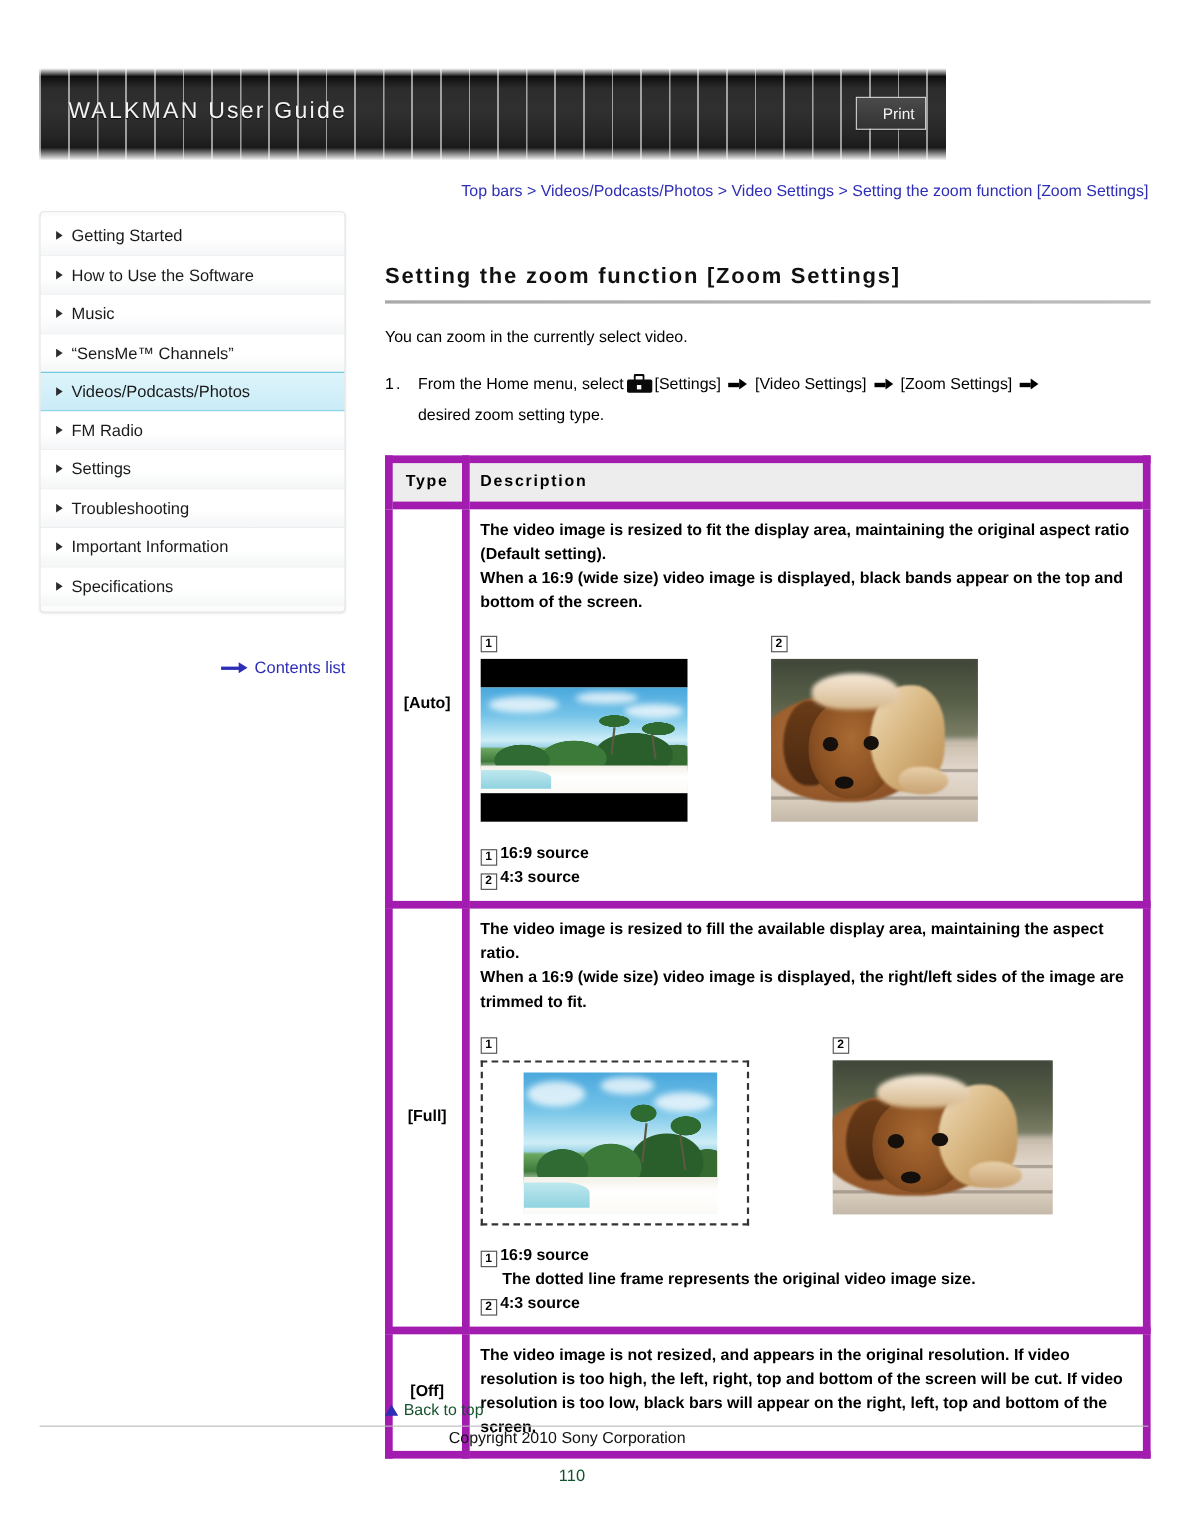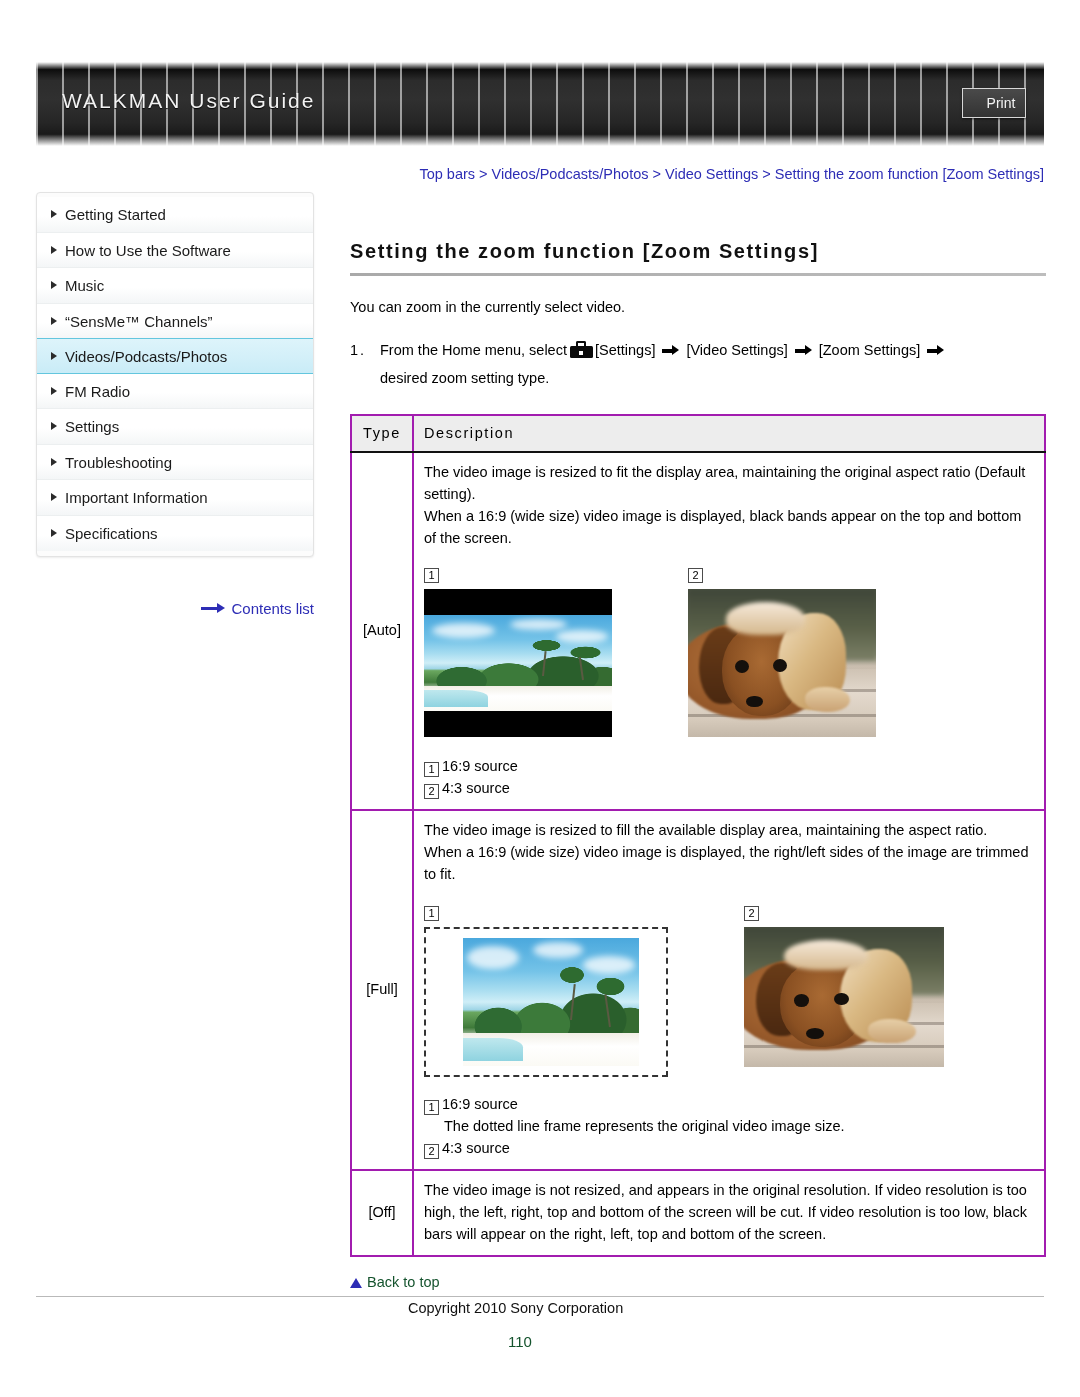--- a/index.html
+++ b/index.html
@@ -12,21 +12,21 @@
     font-family: "Liberation Sans", sans-serif;
     color: #000;
     position: relative;
     overflow: hidden;
   }
 
   
   .header {
     position: absolute;
     left: 36px; top: 62px;
-    width: 1008px; height: 84px;
+    width: 824px; height: 84px;
     background:
       repeating-linear-gradient(to right,
         rgba(255,255,255,0.55) 0px, rgba(255,255,255,0.55) 1.5px,
         rgba(255,255,255,0.00) 1.6px, rgba(255,255,255,0.00) 26px),
       linear-gradient(to bottom,
         #ffffff 0%, #0d0d0d 9%, #2c2c2c 22%, #303030 45%,
         #262626 72%, #1a1a1a 86%, #ffffff 100%);
     overflow: hidden;
   }
   .header-title {
@@ -232,26 +232,26 @@
 
   
   table.zoom-table {
     width: 696px;
     border-collapse: collapse;
     border: 2px solid #111;
     font-size: 14.5px;
   }
   table.zoom-table th,
   table.zoom-table td {
-    border: 2px solid #a21caf;
+    border: 7px solid #a21caf;
     vertical-align: top;
     padding: 8px 10px 10px 10px;
     line-height: 22px;
     text-align: left;
-    font-weight: normal;
+    font-weight: bold;
   }
   table.zoom-table thead th {
     background: #ededed;
     padding: 6px 10px 7px 10px;
     letter-spacing: 1.6px;
     font-size: 14.5px;
     border-bottom: 2px solid #111;
   }
   .col-type { width: 62px; text-align: center !important; vertical-align: middle !important; }
   td.col-type { text-align: center; vertical-align: middle; font-size: 14.5px; }

